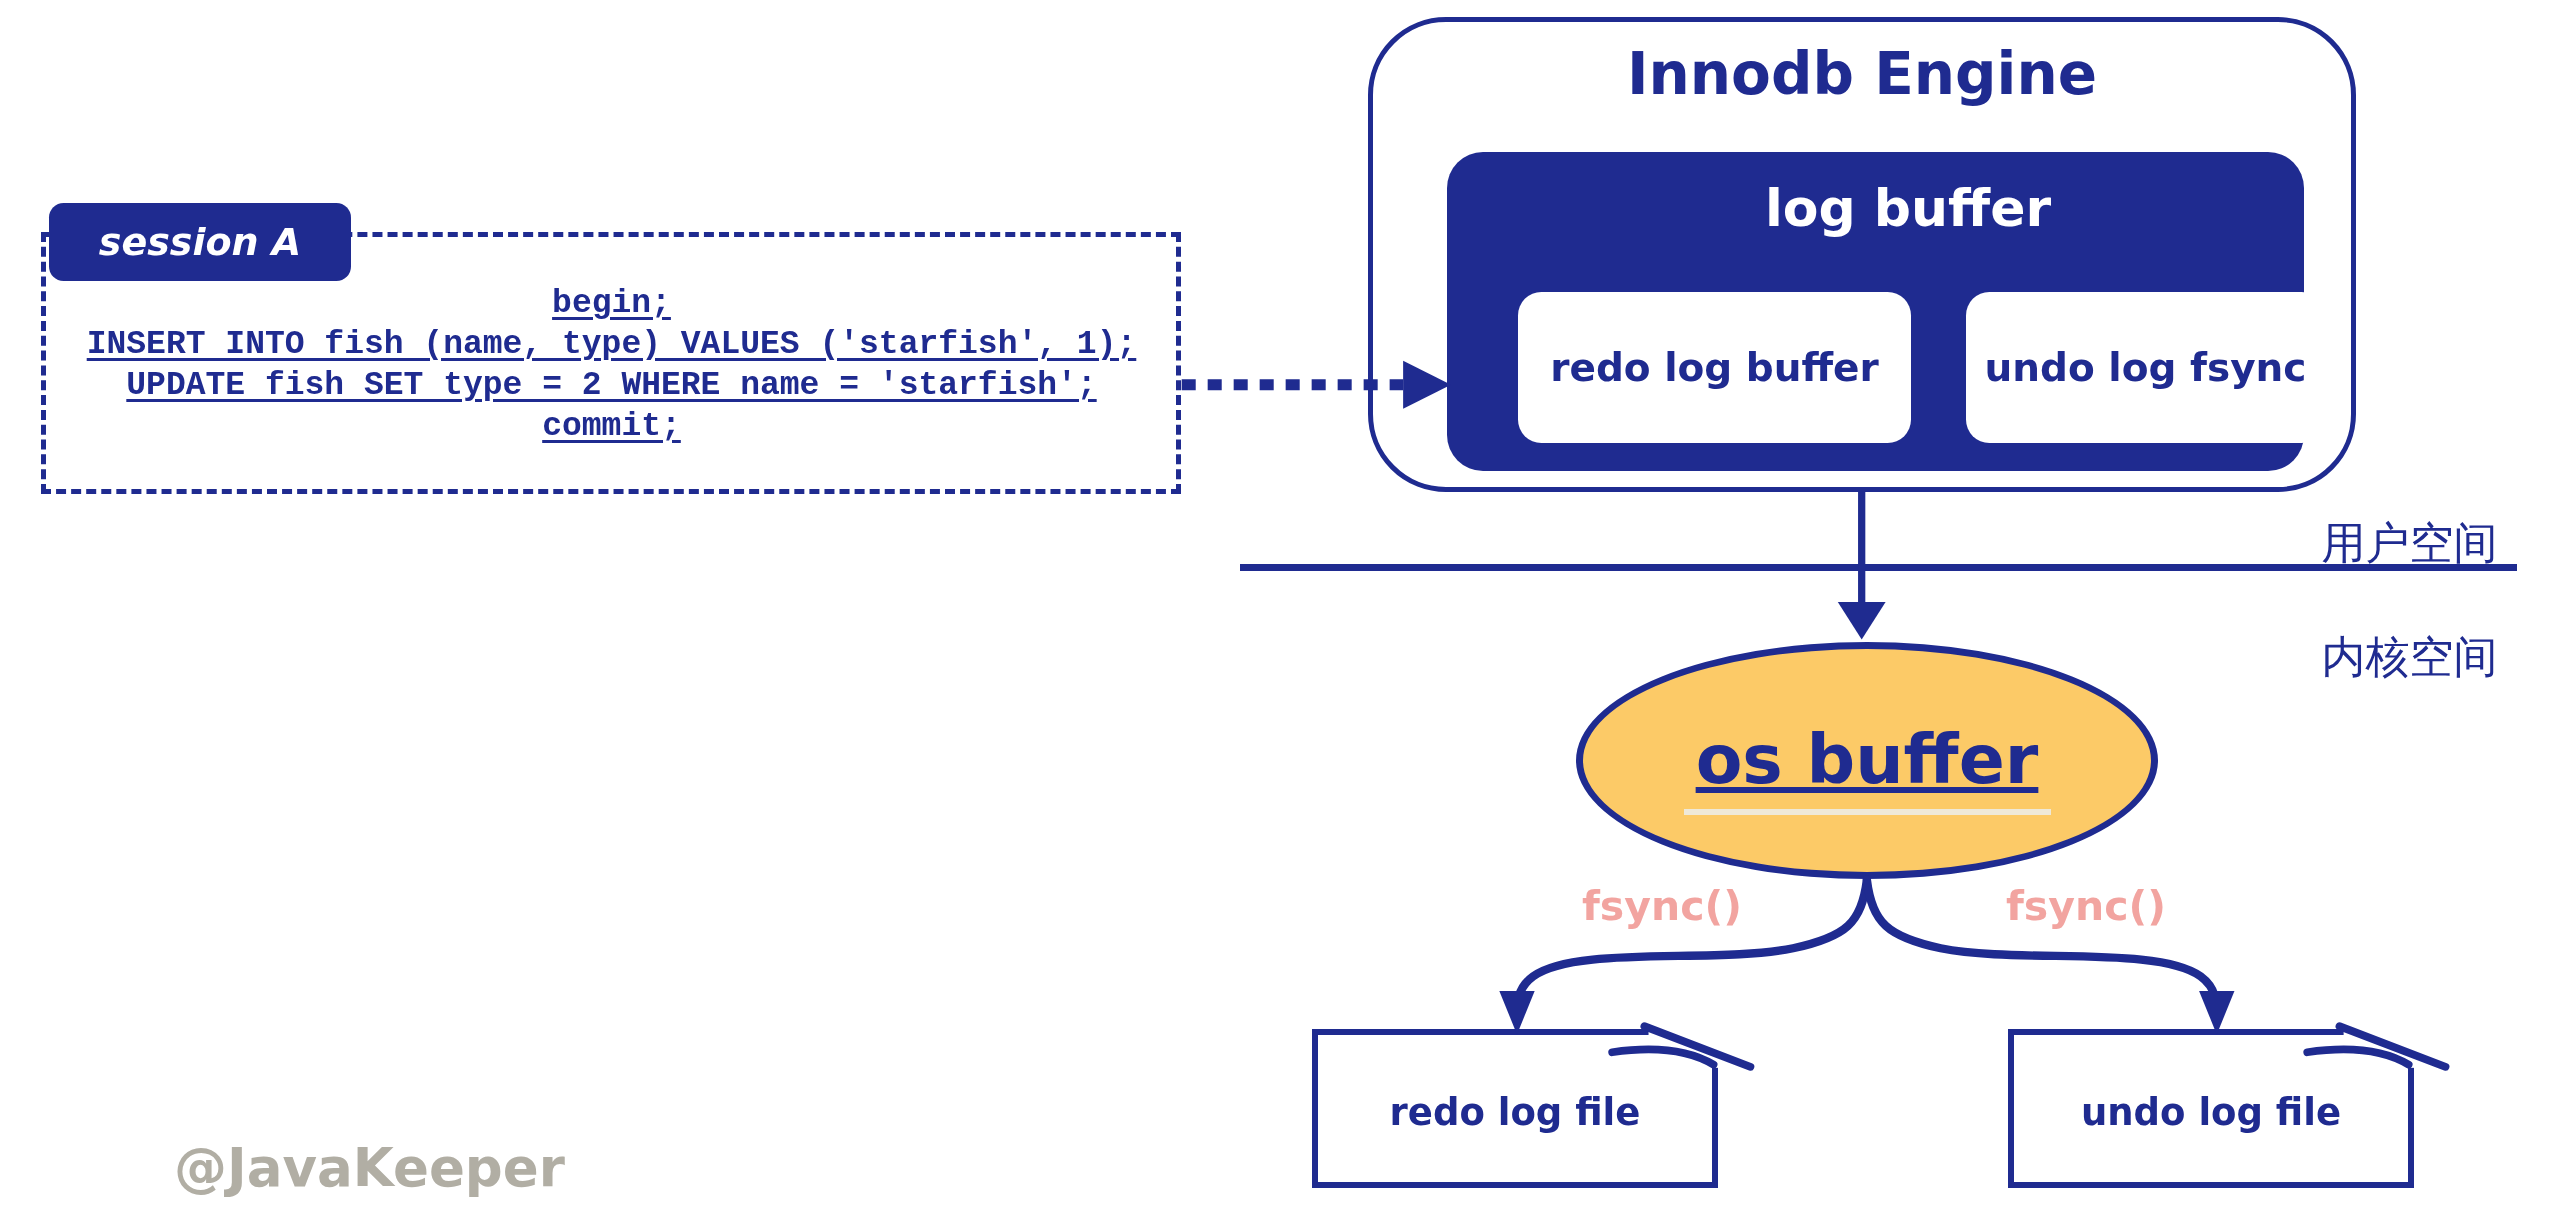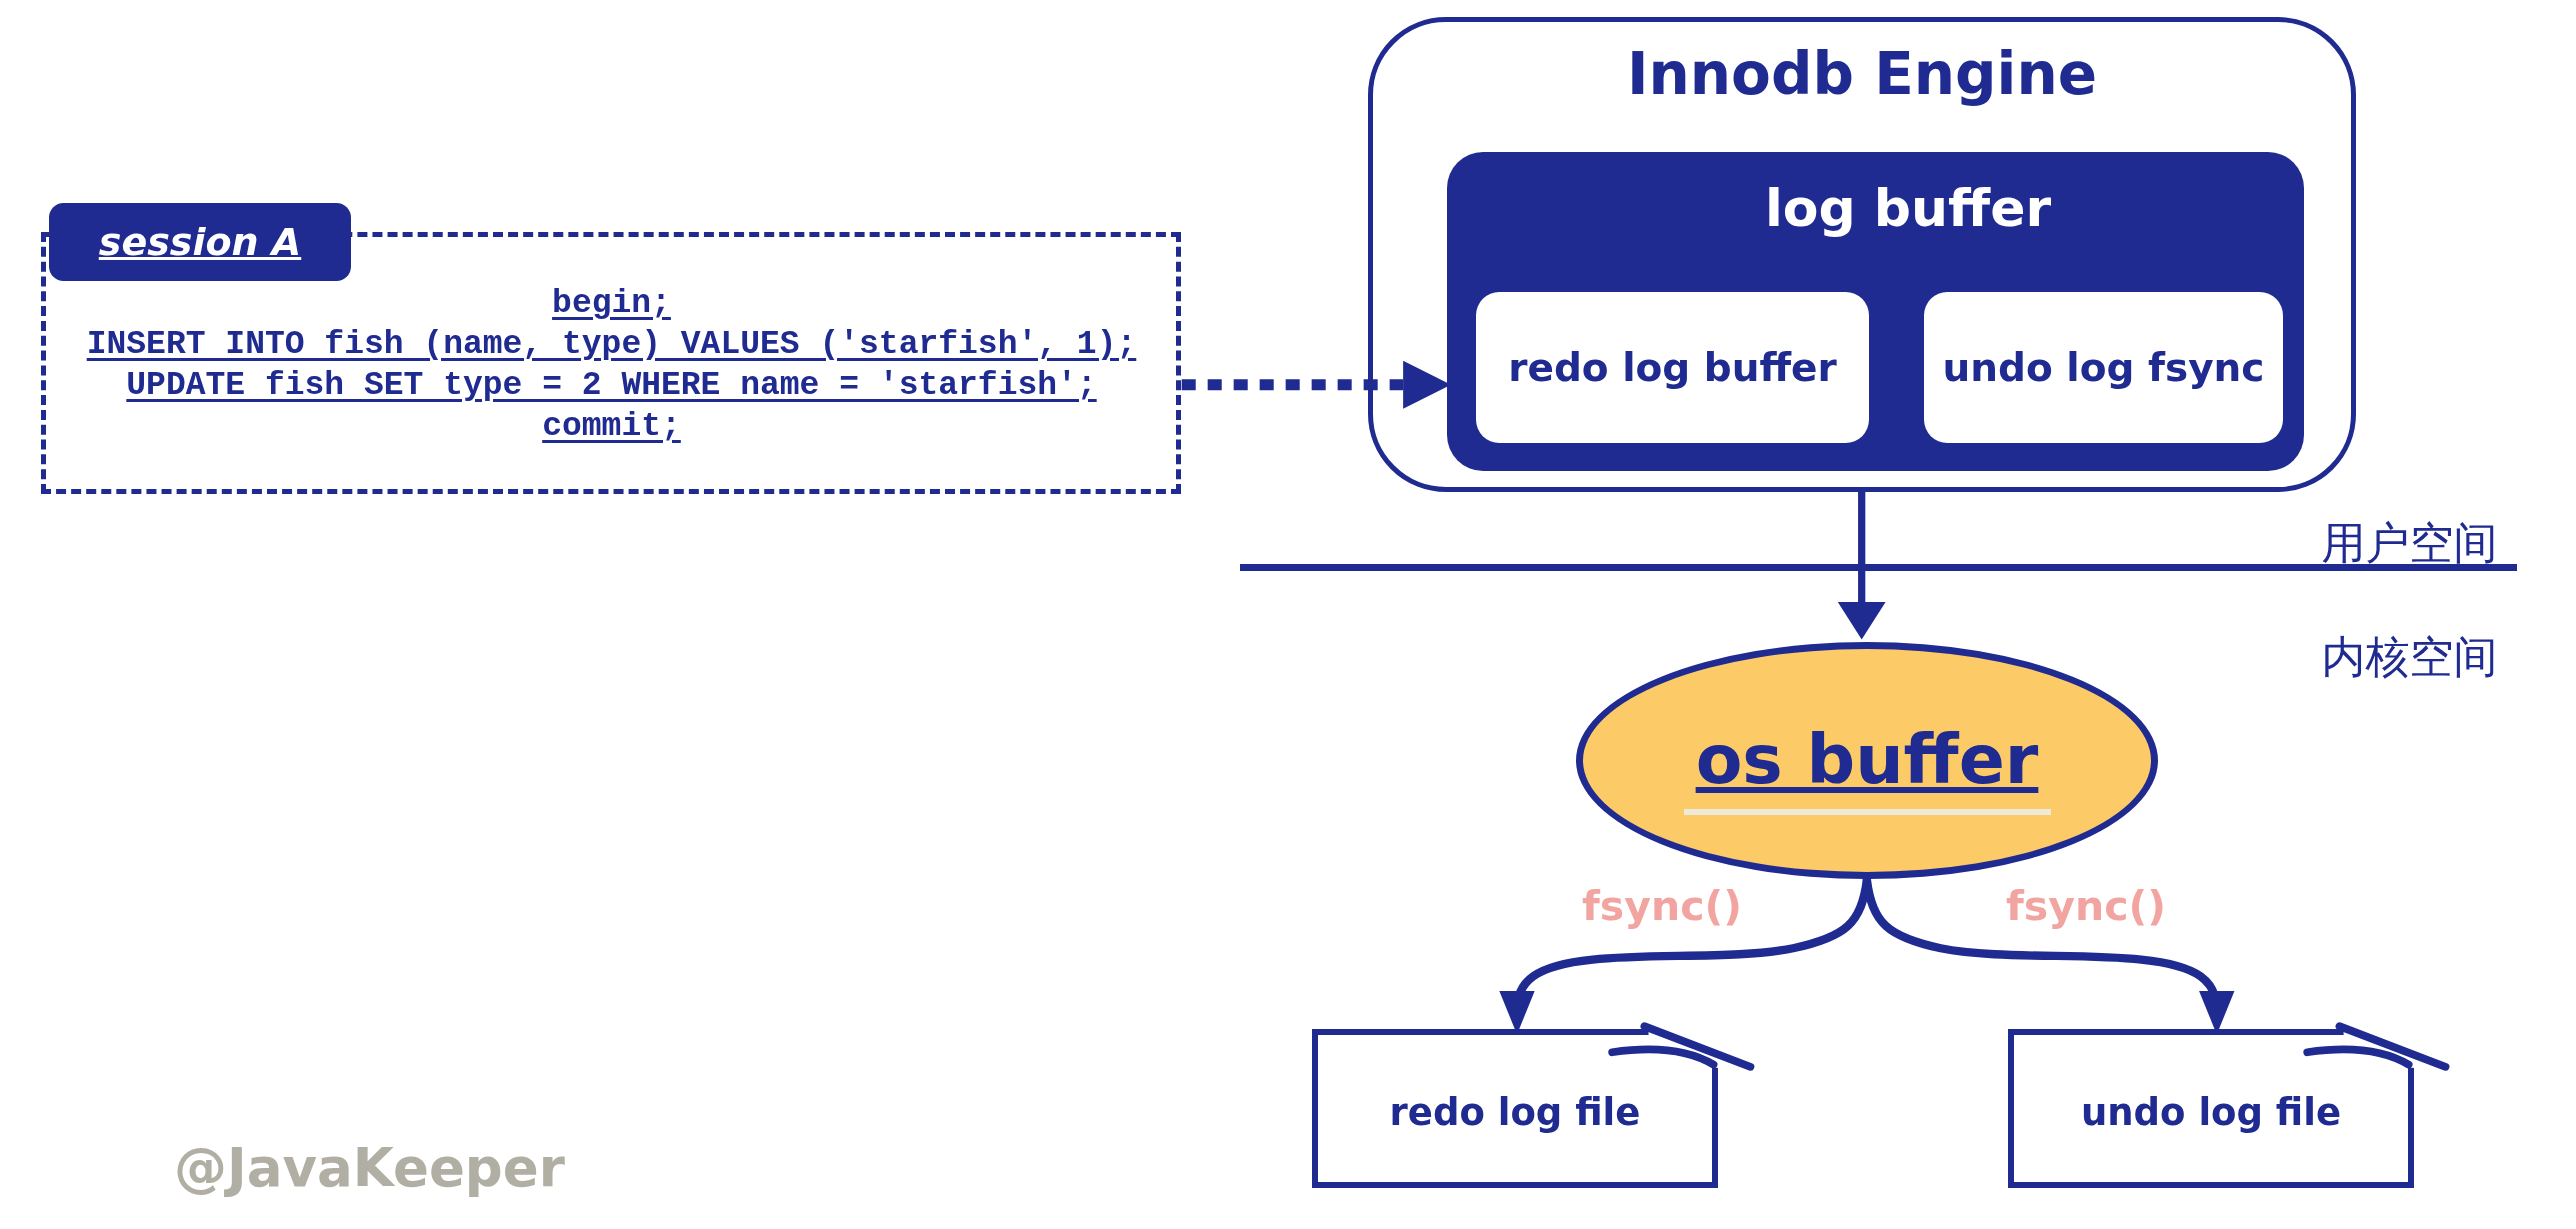--- a/index.html
+++ b/index.html
@@ -17,27 +17,27 @@
   .abs{position:absolute;}
   .center{text-align:center;}
   
   .innodb-box{left:1368px;top:16.6px;width:988px;height:475px;
     border:5.7px solid var(--navy);border-radius:78px;background:#fff;box-sizing:border-box;}
   .innodb-title{left:1368px;top:43px;width:988px;font-size:58px;line-height:62px;font-weight:600;}
   
   .logbuffer-box{left:1447px;top:152px;width:857px;height:319px;border-radius:36px;background:var(--navy);}
   .logbuffer-title{left:1447px;top:177px;width:922px;font-size:52px;line-height:62px;color:#fff;font-weight:600;}
   .subbuffer{top:292px;height:151px;border-radius:23.4px;background:#fff;display:flex;align-items:center;justify-content:center;
-    font-size:39px;font-weight:600;box-sizing:border-box;}
+    font-size:39px;font-weight:600;box-sizing:border-box;margin-left:42px;}
   .redo-buffer{left:1476px;width:393px;}
   .undo-buffer{left:1924px;width:359px;}
   
   .dashed-box{left:41px;top:232px;width:1140px;height:262px;border:5.7px dashed var(--navy);box-sizing:border-box;}
   .session-label{left:49px;top:203px;width:302px;height:78px;background:var(--navy);border-radius:14.6px;
-    display:flex;align-items:center;justify-content:center;color:#fff;font-style:italic;font-size:38px;font-weight:600;text-decoration:underline;}
+    display:flex;align-items:center;justify-content:center;color:#fff;font-style:italic;font-size:38px;font-weight:600;}
   .sql-block{left:47px;top:283px;width:1129px;font-family:"Liberation Mono",monospace;
     font-weight:700;font-size:33px;line-height:41px;}
   .sql-line{text-decoration:underline;text-decoration-thickness:2.6px;text-underline-offset:5.2px;white-space:nowrap;}
   
   .divider{left:1240px;top:564px;width:1277px;height:6.8px;background:var(--navy);}
   .space-label{left:2290px;width:239px;font-size:44px;line-height:57px;}
   .user-space{top:486px;margin-top:28px;}
   .kernel-space{top:628px;}
   
   .os-ellipse{left:1576px;top:642px;width:582px;height:237px;border:7.8px solid var(--navy);

